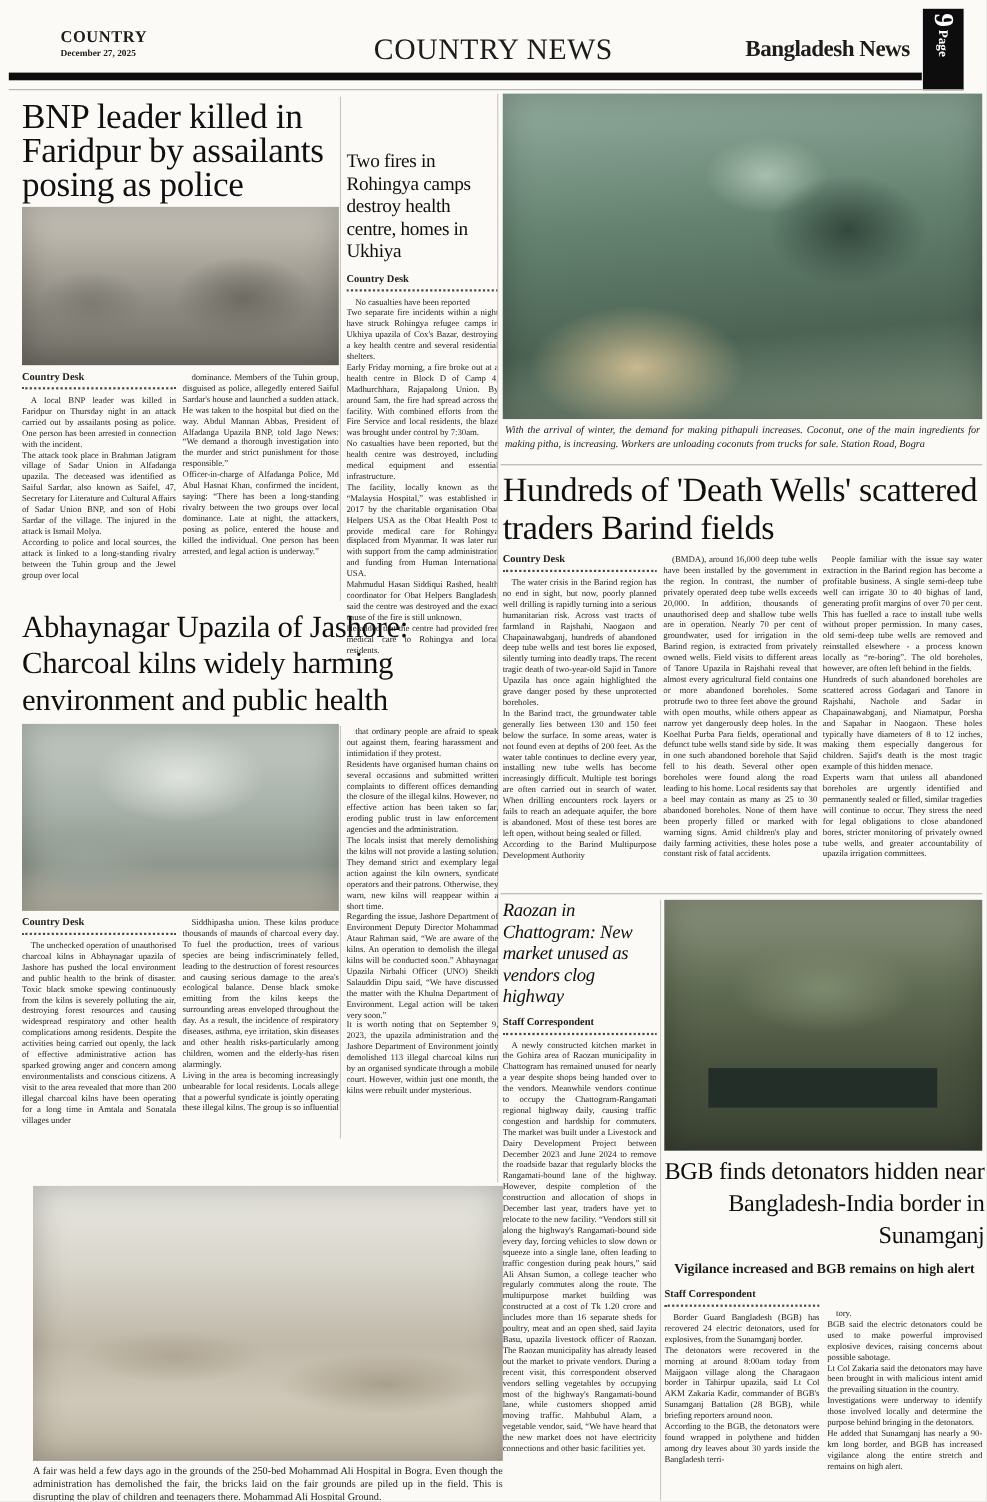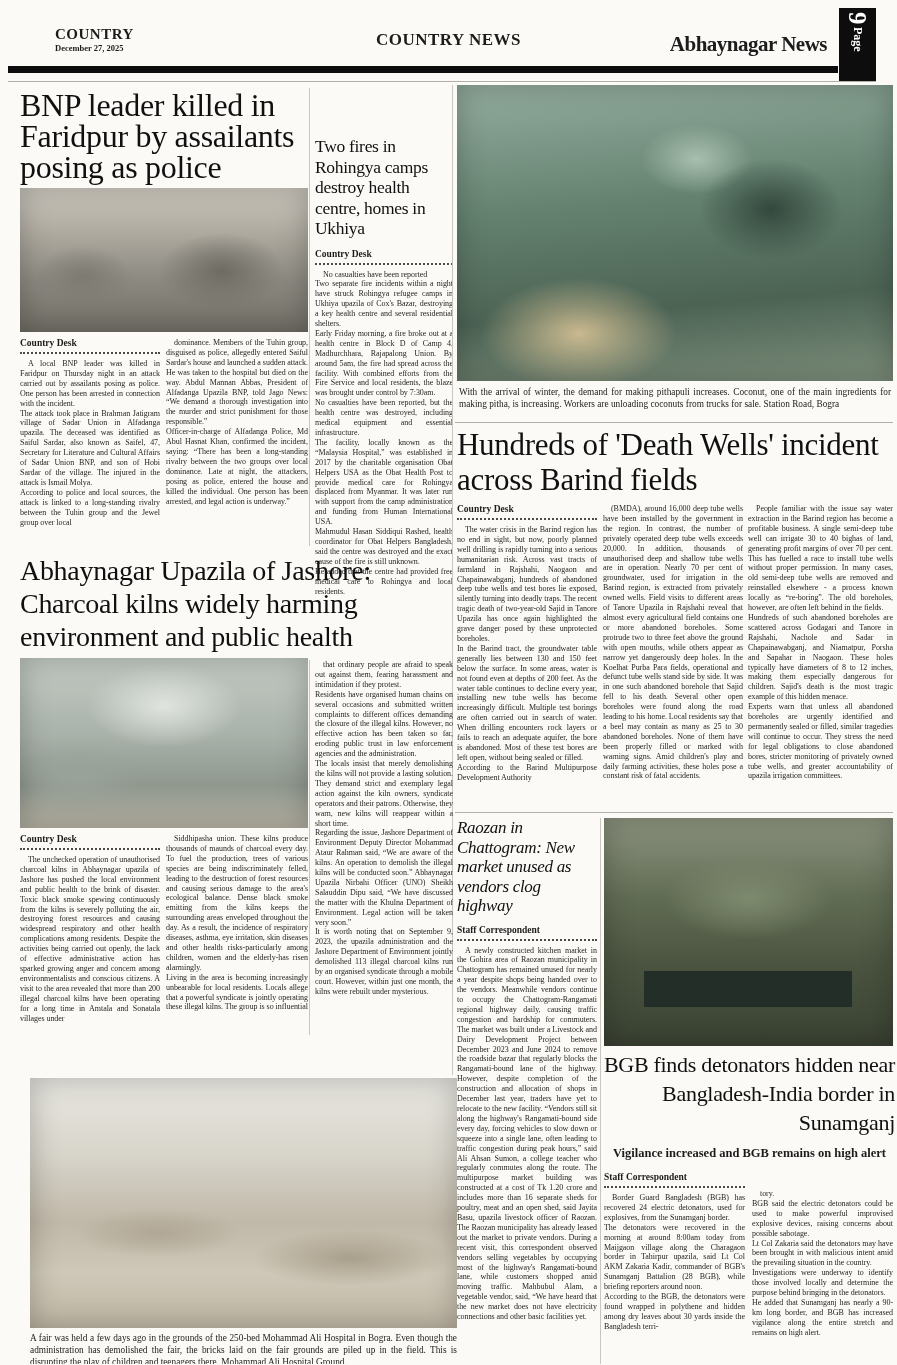--- a/index.html
+++ b/index.html
@@ -38,40 +38,40 @@
     radial-gradient(ellipse 120px 35px at 30% 62%, #b0a795 0%, rgba(176,167,149,0) 70%),
     radial-gradient(ellipse 140px 40px at 75% 72%, #a99f8c 0%, rgba(169,159,140,0) 70%),
     linear-gradient(180deg,#e8e7e1 0%,#d8d5cb 30%,#c0b8a8 58%,#cfc8b8 78%,#bfb6a4 100%); }
   .photo-bgb { background:
     linear-gradient(#222e27,#222e27) 50% 80% / 72% 16% no-repeat,
     radial-gradient(ellipse 120px 60px at 50% 35%, #7e8a6e 0%, rgba(126,138,110,0) 70%),
     linear-gradient(180deg,#8c947f 0%,#616c54 35%,#4a533f 65%,#3a4233 100%); }
   
   .day { font-weight:bold; font-size:15px; letter-spacing:.5px; }
   .date { font-weight:bold; font-size:8.5px; }
-  .section-title { font-weight:bold; font-size:17px; letter-spacing:.5px; }
+  .section-title { font-weight:normal; font-size:27px; letter-spacing:.5px; }
   .masthead { font-weight:bold; font-size:21px; letter-spacing:-0.5px; }
   .page-tab { background:#0d0d0d; color:#fff; display:flex; flex-direction:column;
     align-items:center; justify-content:flex-start; padding-top:4px; }
   .page-tab .num { writing-mode:vertical-rl; font-weight:bold; font-size:25px; line-height:1; }
   .page-tab .word { writing-mode:vertical-rl; font-weight:bold; font-size:12px; margin-top:2px; }
   .subhead { font-weight:bold; font-size:12.5px; text-align:center; }
   .col2pad { padding-top:17px; }
 </style>
 </head>
 <body>
 
 <div class="page">
 
   <div class="abs" style="left:55px; top:26px; width:140px;">
     <div class="day">COUNTRY</div>
     <div class="date">December 27, 2025</div>
   </div>
   <div class="abs section-title" style="left:0; top:30px; width:897px; text-align:center;">COUNTRY NEWS</div>
-  <div class="abs masthead" style="right:70px; top:32px;">Abhaynagar News</div>
+  <div class="abs masthead" style="right:70px; top:32px;">Bangladesh News</div>
   <div class="abs page-tab" style="left:839px; top:8px; width:37px; height:70px;">
     <span class="num">9</span>
     <span class="word">Page</span>
   </div>
   <div class="abs" style="left:8px; top:66px; width:830px; height:7px; background:#0d0d0d;"></div>
   <div class="hline" style="left:8px; top:81px; width:868px;"></div>
 
   <div class="abs headline" style="left:20px; top:90px; width:292px; font-size:32px; line-height:31px;">BNP leader killed in Faridpur by assailants posing as police</div>
   <div class="photo photo-crowd" style="left:20px; top:188px; width:288px; height:144px;"></div>
   <div class="abs" style="left:20px; top:338px; width:140px; height:207px; overflow:hidden;">
@@ -94,24 +94,24 @@
 Early Friday morning, a fire broke out at a health centre in Block D of Camp 4, Madhurchhara, Rajapalong Union. By around 5am, the fire had spread across the facility. With combined efforts from the Fire Service and local residents, the blaze was brought under control by 7:30am.
 No casualties have been reported, but the health centre was destroyed, including medical equipment and essential infrastructure.
 The facility, locally known as the “Malaysia Hospital,” was established in 2017 by the charitable organisation Obat Helpers USA as the Obat Health Post to provide medical care for Rohingya displaced from Myanmar. It was later run with support from the camp administration and funding from Human International USA.
 Mahmudul Hasan Siddiqui Rashed, health coordinator for Obat Helpers Bangladesh, said the centre was destroyed and the exact cause of the fire is still unknown.
 He added that the centre had provided free medical care to Rohingya and local residents.</div>
   </div>
 
   <div class="vline" style="left:452px; top:85px; height:990px;"></div>
 
   <div class="photo photo-coconut" style="left:457px; top:85px; width:436px; height:296px;"></div>
-  <div class="abs caption" style="left:459px; top:386px; width:432px; height:32px; overflow:hidden;">With the arrival of winter, the demand for making pithapuli increases. Coconut, one of the main ingredients for making pitha, is increasing. Workers are unloading coconuts from trucks for sale. Station Road, Bogra</div>
+  <div class="abs caption" style="left:459px; top:386px; width:432px; height:32px; overflow:hidden;font-style:italic;">With the arrival of winter, the demand for making pithapuli increases. Coconut, one of the main ingredients for making pitha, is increasing. Workers are unloading coconuts from trucks for sale. Station Road, Bogra</div>
   <div class="hline" style="left:455px; top:422px; width:438px;"></div>
 
-  <div class="abs headline" style="left:457px; top:427px; width:438px; font-size:31px; line-height:35px;">Hundreds of 'Death Wells' incident across Barind fields</div>
+  <div class="abs headline" style="left:457px; top:427px; width:438px; font-size:31px; line-height:35px;">Hundreds of 'Death Wells' scattered traders Barind fields</div>
   <div class="abs" style="left:457px; top:504px; width:140px; height:307px; overflow:hidden;">
     <div class="byline">Country Desk</div>
     <div class="body">The water crisis in the Barind region has no end in sight, but now, poorly planned well drilling is rapidly turning into a serious humanitarian risk. Across vast tracts of farmland in Rajshahi, Naogaon and Chapainawabganj, hundreds of abandoned deep tube wells and test bores lie exposed, silently turning into deadly traps. The recent tragic death of two-year-old Sajid in Tanore Upazila has once again highlighted the grave danger posed by these unprotected boreholes.
 In the Barind tract, the groundwater table generally lies between 130 and 150 feet below the surface. In some areas, water is not found even at depths of 200 feet. As the water table continues to decline every year, installing new tube wells has become increasingly difficult. Multiple test borings are often carried out in search of water. When drilling encounters rock layers or fails to reach an adequate aquifer, the bore is abandoned. Most of these test bores are left open, without being sealed or filled.
 According to the Barind Multipurpose Development Authority</div>
   </div>
   <div class="abs" style="left:603px; top:504px; width:140px; height:307px; overflow:hidden;">
     <div class="body">(BMDA), around 16,000 deep tube wells have been installed by the government in the region. In contrast, the number of privately operated deep tube wells exceeds 20,000. In addition, thousands of unauthorised deep and shallow tube wells are in operation. Nearly 70 per cent of groundwater, used for irrigation in the Barind region, is extracted from privately owned wells. Field visits to different areas of Tanore Upazila in Rajshahi reveal that almost every agricultural field contains one or more abandoned boreholes. Some protrude two to three feet above the ground with open mouths, while others appear as narrow yet dangerously deep holes. In the Koelhat Purba Para fields, operational and defunct tube wells stand side by side. It was in one such abandoned borehole that Sajid fell to his death. Several other open boreholes were found along the road leading to his home. Local residents say that a beel may contain as many as 25 to 30 abandoned boreholes. None of them have been properly filled or marked with warning signs. Amid children's play and daily farming activities, these holes pose a constant risk of fatal accidents.</div>
   </div>
   <div class="abs" style="left:748px; top:504px; width:145px; height:307px; overflow:hidden;">

